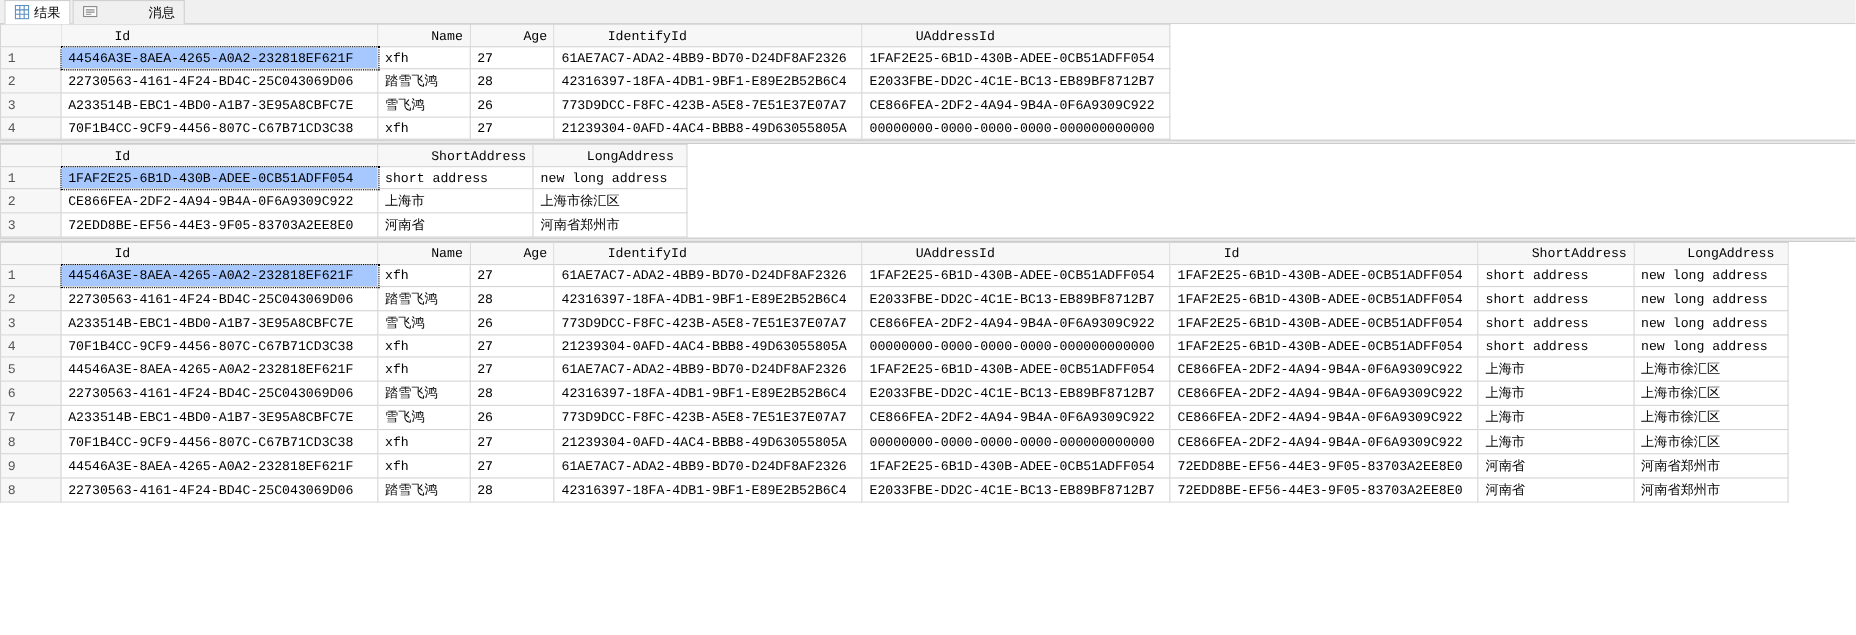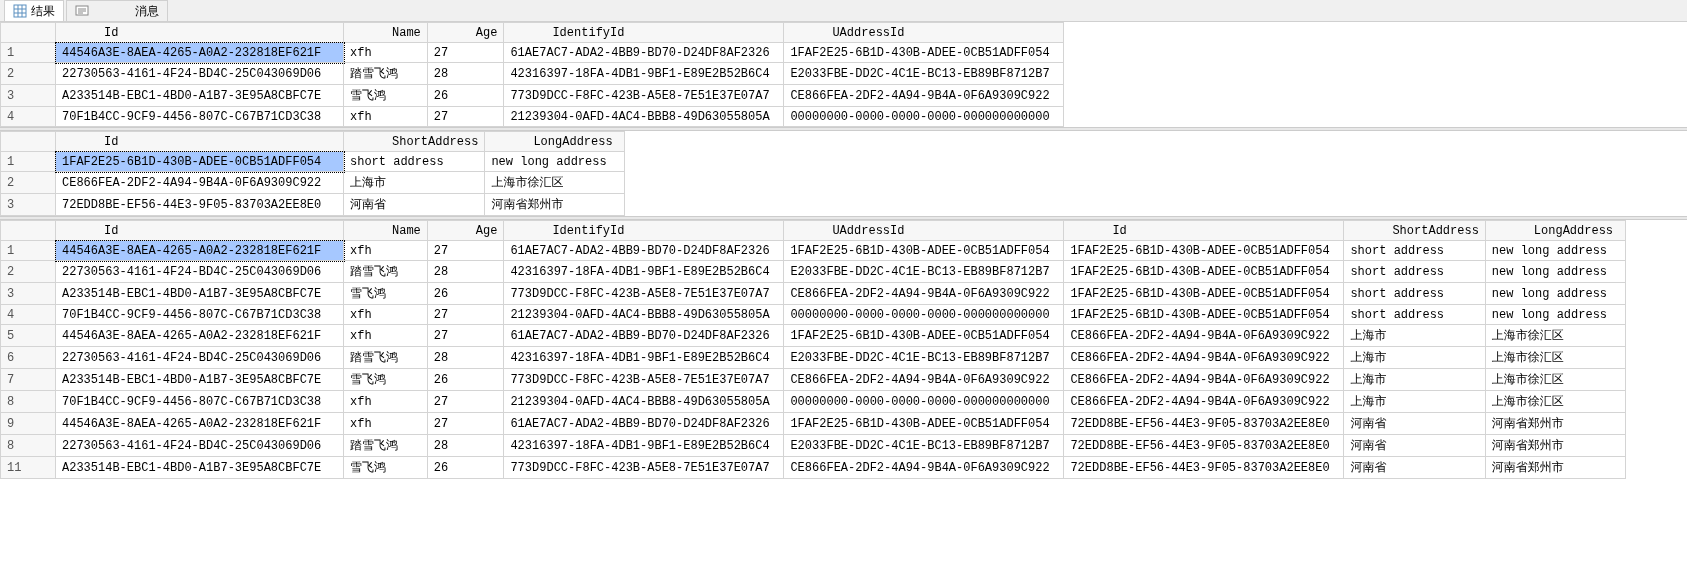--- a/index.html
+++ b/index.html
@@ -1,17 +1,17 @@
 <!DOCTYPE html>
 <html><head>
 <meta charset="utf-8">
 <style>
   * { box-sizing: border-box; }
   html, body { margin:0; padding:0; font-family: "Segoe UI", Tahoma, sans-serif; font-size:12px; color:#000; background:#fff; }
-  .tabbar { display:flex; background:#f0f0f0; border-bottom:1px solid #d0d0d0; height:22px; padding:0 4px; gap:2px; }
+  .tabbar { display:flex; align-items:center; background:#f0f0f0; border-bottom:1px solid #d0d0d0; height:22px; padding:0 4px; gap:2px; }
   .tab { display:flex; align-items:center; gap:4px; padding:2px 8px; background:#fff; border:1px solid #d0d0d0; border-bottom:none; cursor:pointer; }
   .tab.inactive { background:#f0f0f0;gap:46px; }
   .tab .icon { width:14px; height:14px; display:inline-flex; align-items:center; justify-content:center; }
   .grid-wrap { background:#fff; }
   table.grid { border-collapse:collapse; table-layout:fixed; }
   table.grid th, table.grid td { border:1px solid #d4d4d4; padding:2px 6px; text-align:left; white-space:nowrap; overflow:hidden; font-family: Consolas, "Courier New", monospace; font-size:12px; height:20px; }
   table.grid th { background:#f7f7f7; font-weight:normal; position:relative;padding-left:48px; }
   .rownum-col { width:40px; background:#f7f7f7; text-align:left; font-family:"Segoe UI",Tahoma,sans-serif; color:#555; }
   th.rownum-col { background:#f7f7f7; }
   td.cell.selected { background:#a6c8ff; outline:1px dotted #000; }
@@ -274,26 +274,15 @@
           <td class="rownum-col">8</td>
           <td class="cell">22730563-4161-4F24-BD4C-25C043069D06</td>
           <td class="cell">踏雪飞鸿</td>
           <td class="cell">28</td>
           <td class="cell">42316397-18FA-4DB1-9BF1-E89E2B52B6C4</td>
           <td class="cell">E2033FBE-DD2C-4C1E-BC13-EB89BF8712B7</td>
           <td class="cell">72EDD8BE-EF56-44E3-9F05-83703A2EE8E0</td>
           <td class="cell">河南省</td>
           <td class="cell">河南省郑州市</td>
         </tr>
-        <tr>
-          <td class="rownum-col">11</td>
-          <td class="cell">A233514B-EBC1-4BD0-A1B7-3E95A8CBFC7E</td>
-          <td class="cell">雪飞鸿</td>
-          <td class="cell">26</td>
-          <td class="cell">773D9DCC-F8FC-423B-A5E8-7E51E37E07A7</td>
-          <td class="cell">CE866FEA-2DF2-4A94-9B4A-0F6A9309C922</td>
-          <td class="cell">72EDD8BE-EF56-44E3-9F05-83703A2EE8E0</td>
-          <td class="cell">河南省</td>
-          <td class="cell">河南省郑州市</td>
-        </tr>
       </tbody>
     </table>
 </div>
 
 </body></html>

